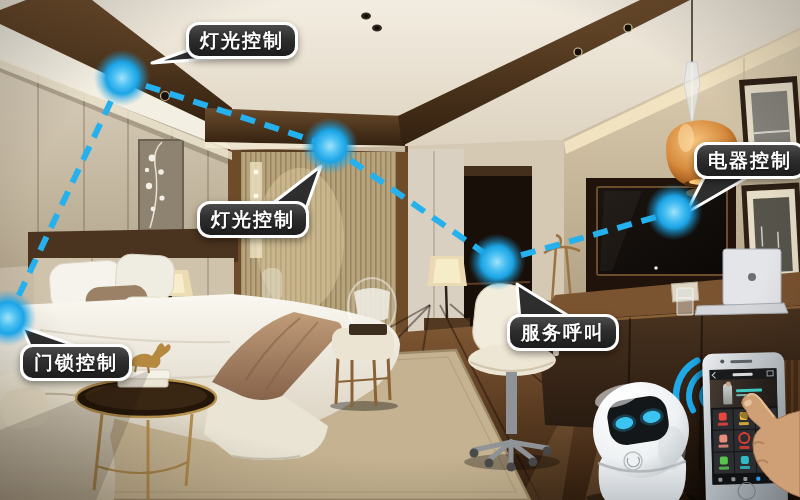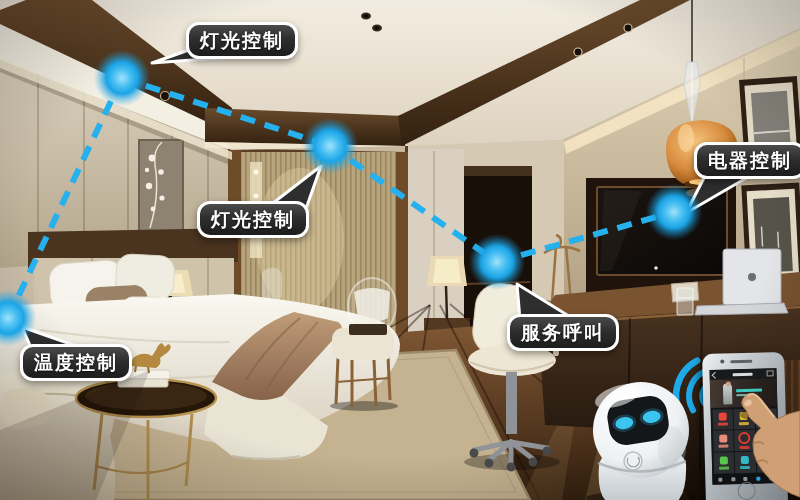--- a/index.html
+++ b/index.html
@@ -467,21 +467,21 @@
   <div class="dot" style="left:122px;top:78px;z-index:35"></div>
   <div class="dot" style="left:330px;top:146px;z-index:35"></div>
   <div class="dot" style="left:497px;top:262px;z-index:35"></div>
   <div class="dot" style="left:674px;top:212px;z-index:35"></div>
   <div class="dot" style="left:8px;top:318px;z-index:35"></div>
 
   <div class="callout" style="left:186px;top:22px">灯光控制</div>
   <div class="callout" style="left:197px;top:201px">灯光控制</div>
   <div class="callout" style="left:694px;top:142px">电器控制</div>
   <div class="callout" style="left:507px;top:314px">服务呼叫</div>
-  <div class="callout" style="left:20px;top:344px">温度控制</div>
+  <div class="callout" style="left:20px;top:344px">门锁控制</div>
 
   <div class="phone">
     <span class="camera"></span>
     <span class="speaker"></span>
     <div class="screen">
       <div class="scr-top">
         <span class="back"></span>
         <span class="ttl"></span>
         <span class="mnu"></span>
       </div>

